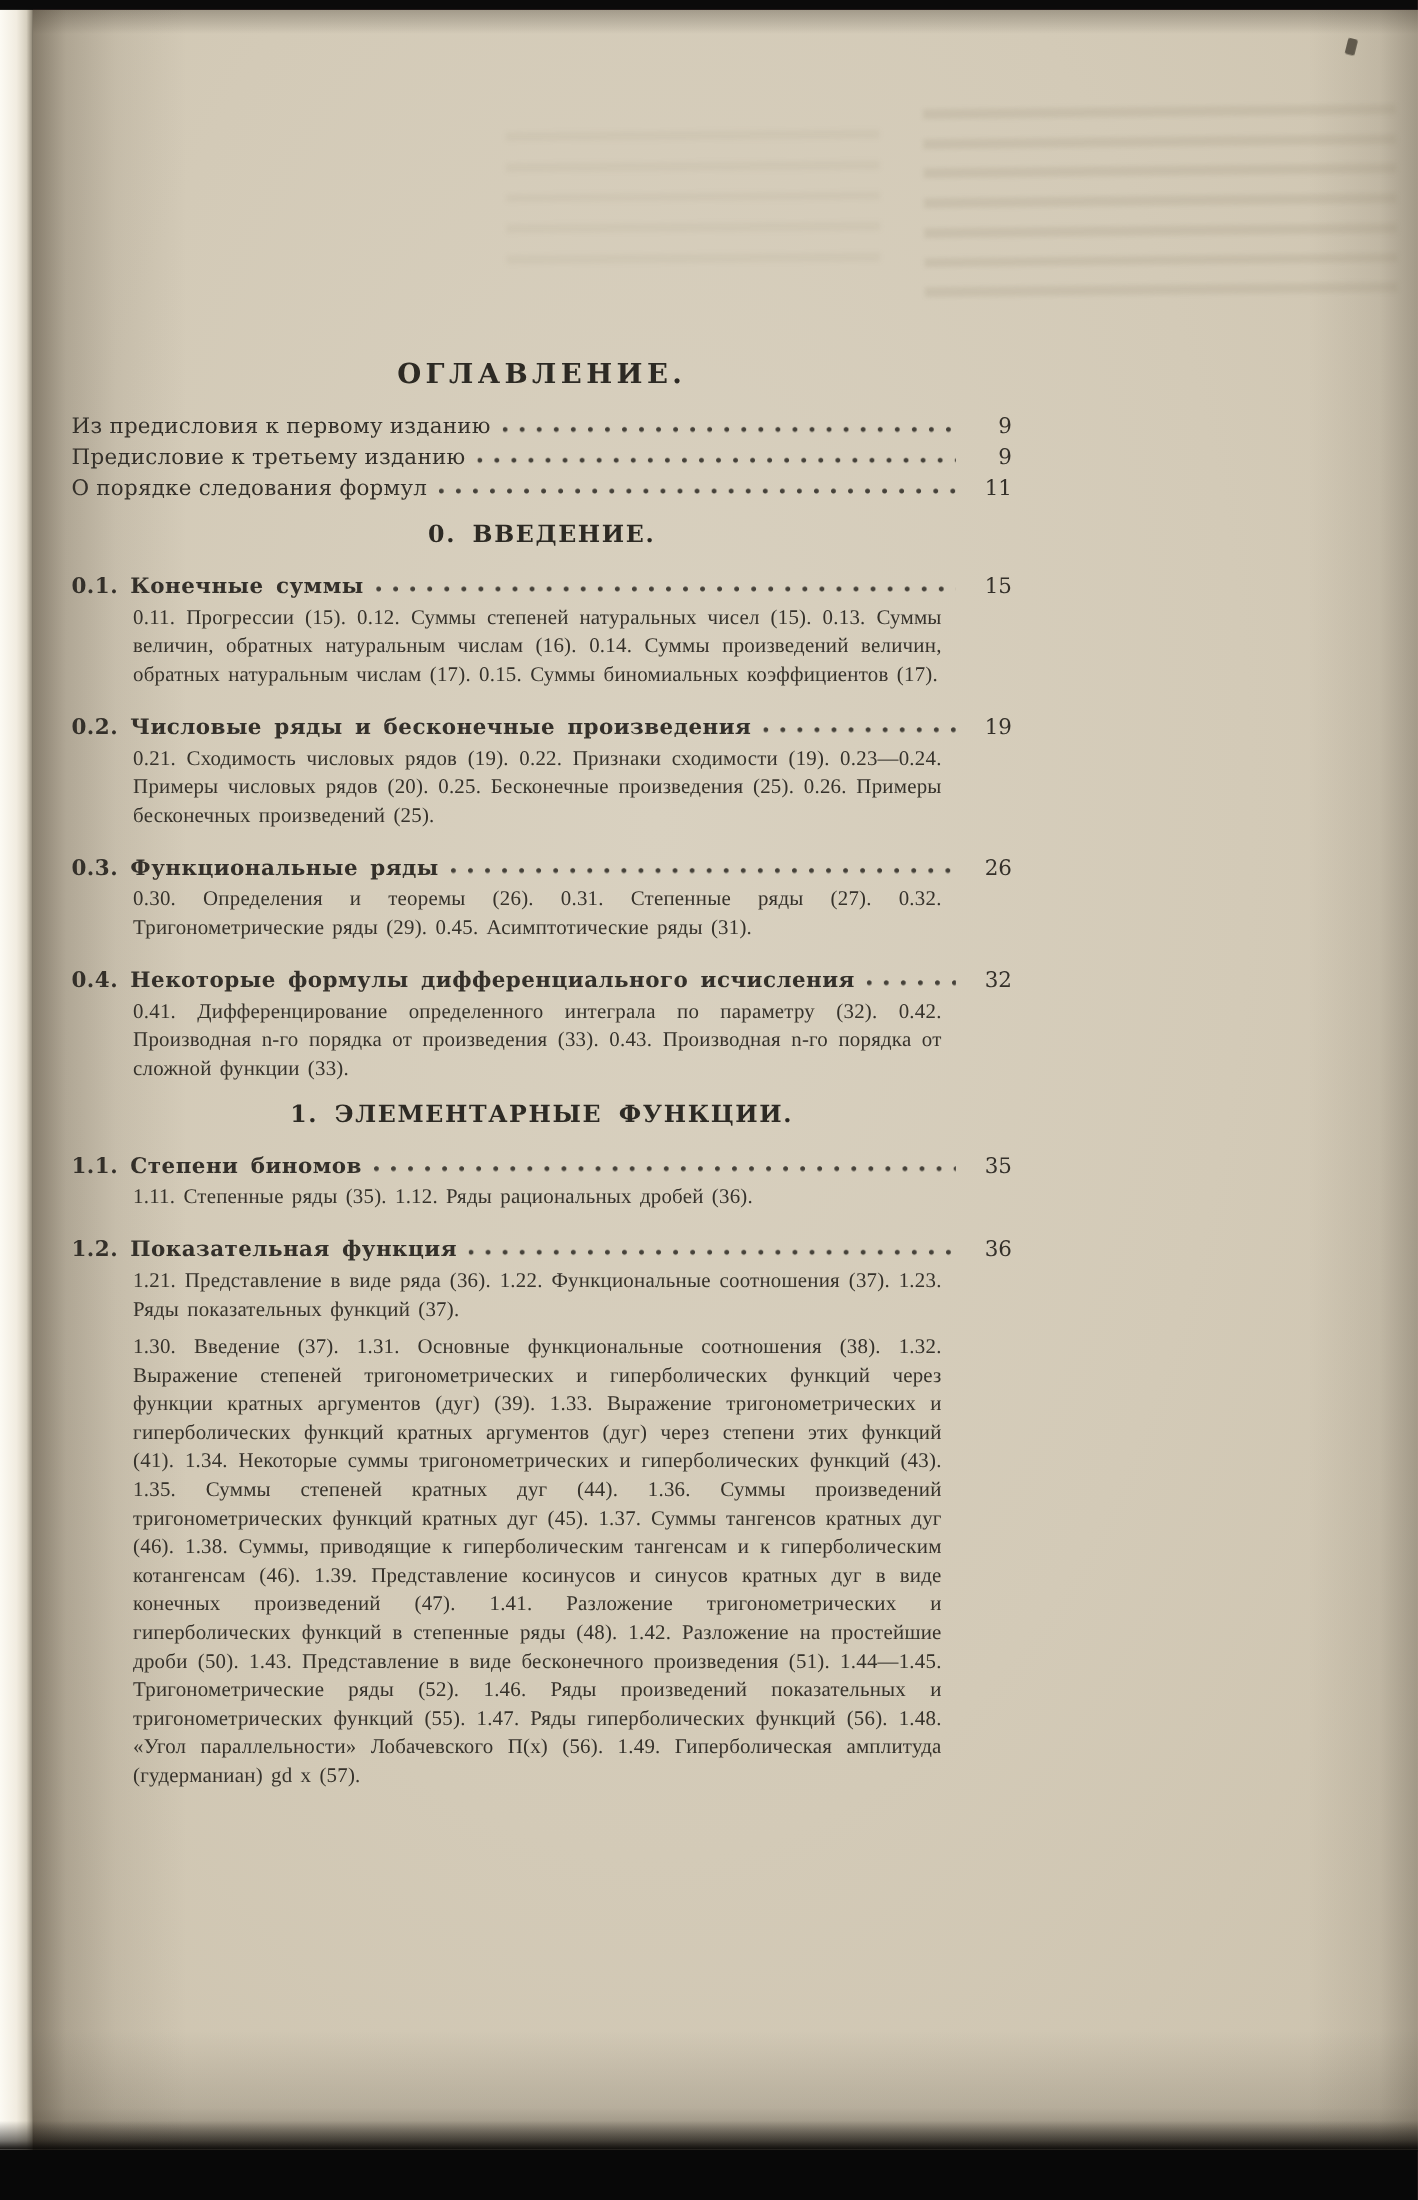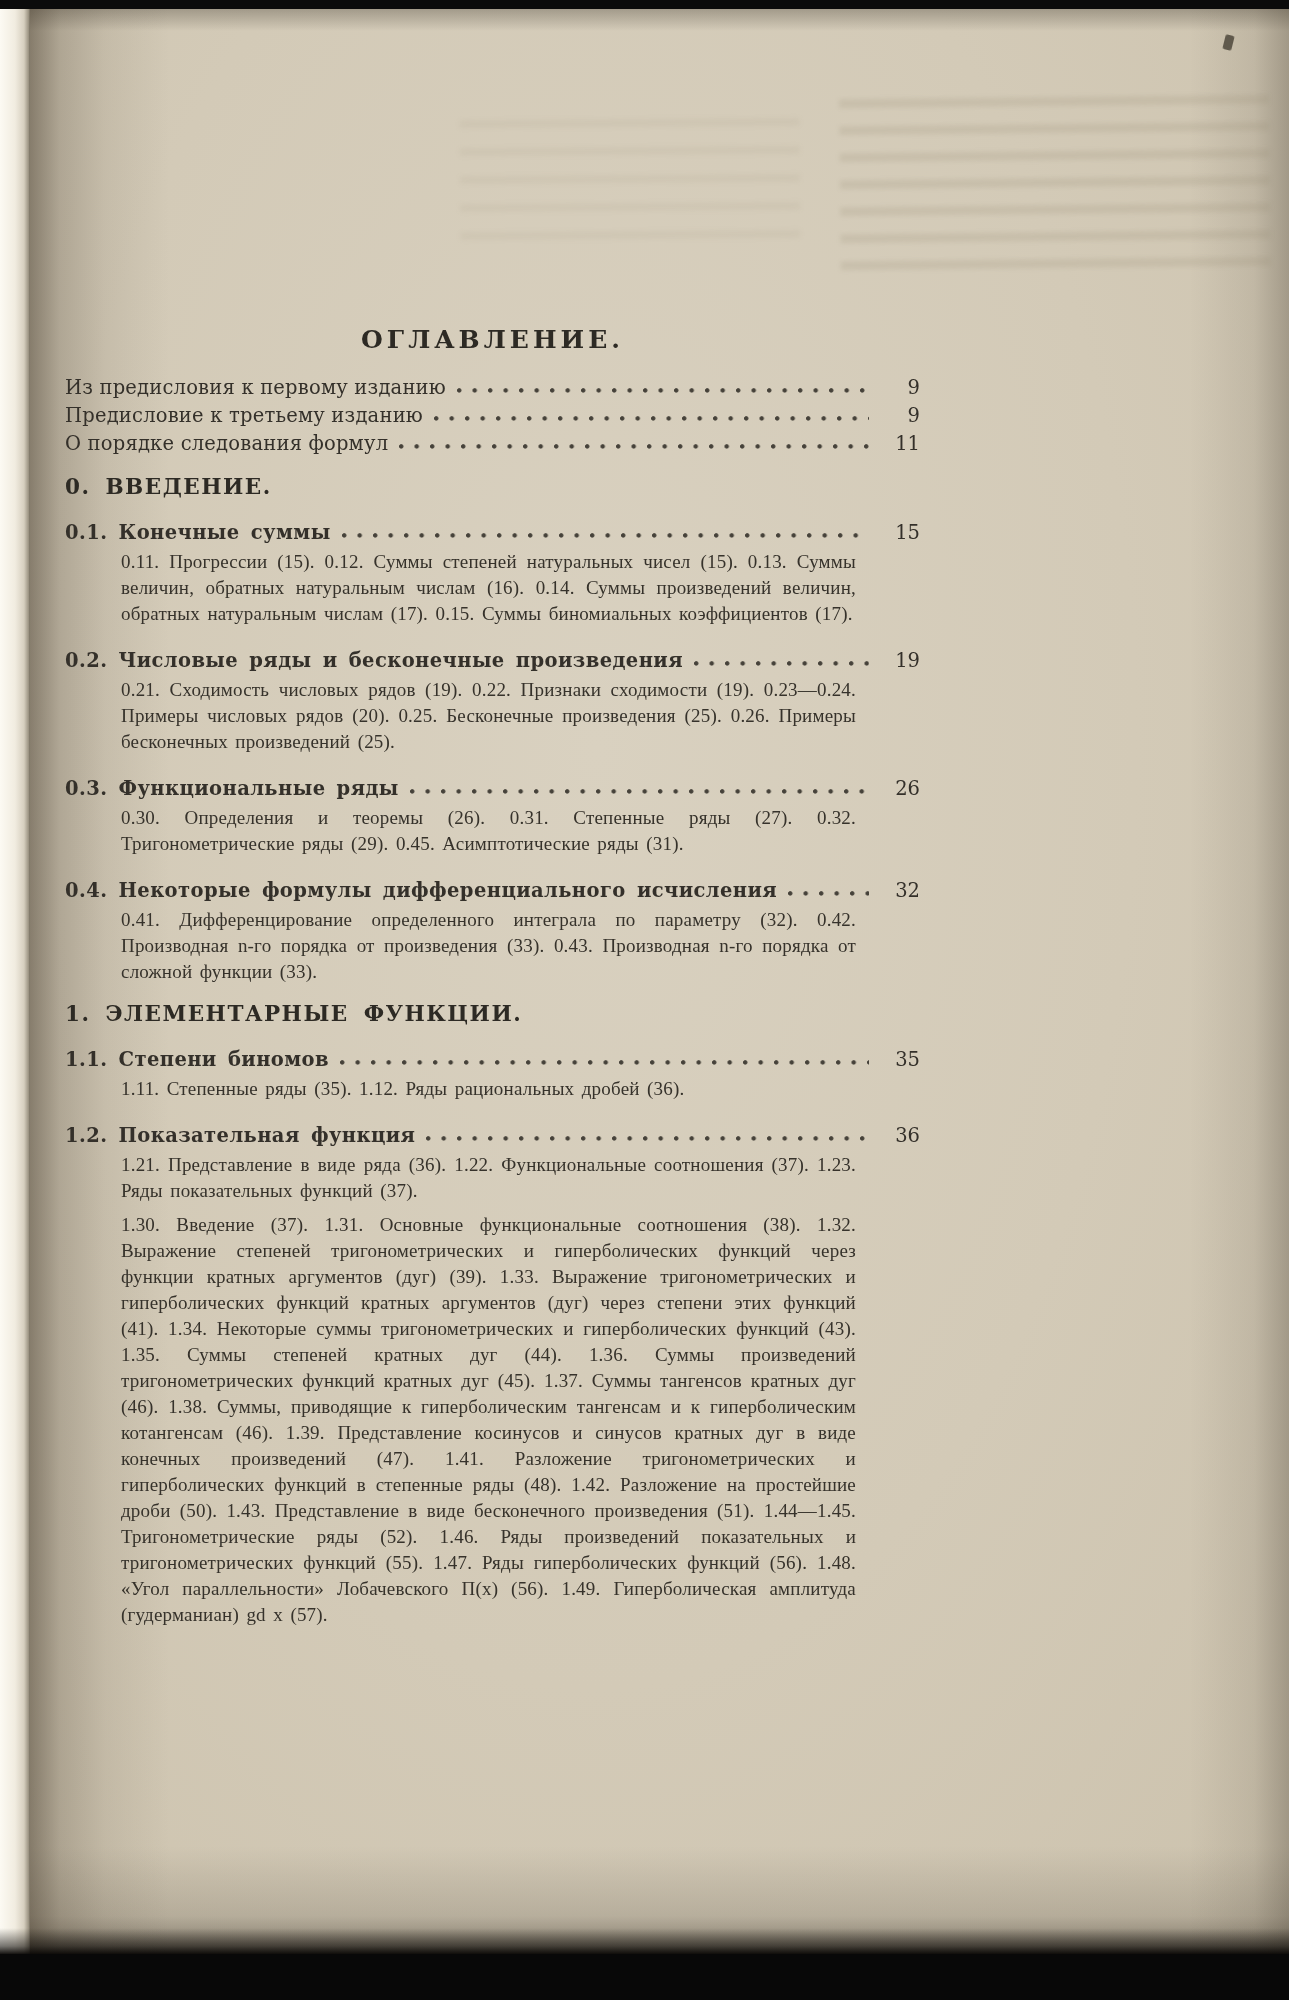--- a/index.html
+++ b/index.html
@@ -66,21 +66,21 @@
   .lbl.bold { font-weight: 700; letter-spacing: 0.4px; word-spacing: 4px; }
   .leader { flex: 1; height: 1px; position: relative; margin: 0 9px; min-width: 30px; }
   .leader::after {
     content: ""; position: absolute; left: 2px; right: 0; top: -5px; height: 5px;
     background-image: radial-gradient(circle at 2.2px 2.4px, #46423a 1.8px, rgba(0,0,0,0) 2.6px);
     background-size: 15.5px 5px; background-repeat: repeat-x;
   }
   .pg { width: 42px; text-align: right; font-size: 19.5px; flex: none; }
 
   .section {
-    font-size: 21.5px; font-weight: 700; 
+    font-size: 21.5px; font-weight: 700; text-align: center;
     letter-spacing: 1.5px; word-spacing: 6px;
     margin: 16px 0 12px 0; color: #2d2a24;
   }
 
   .entry { margin-top: 20px; justify-content: center; }
   .detail {
     margin: 2px 64px 8px 56px;
     font-size: 19px; line-height: 26px;
     text-align: justify; letter-spacing: 0.2px; word-spacing: 2.5px;
     color: #36322b;

